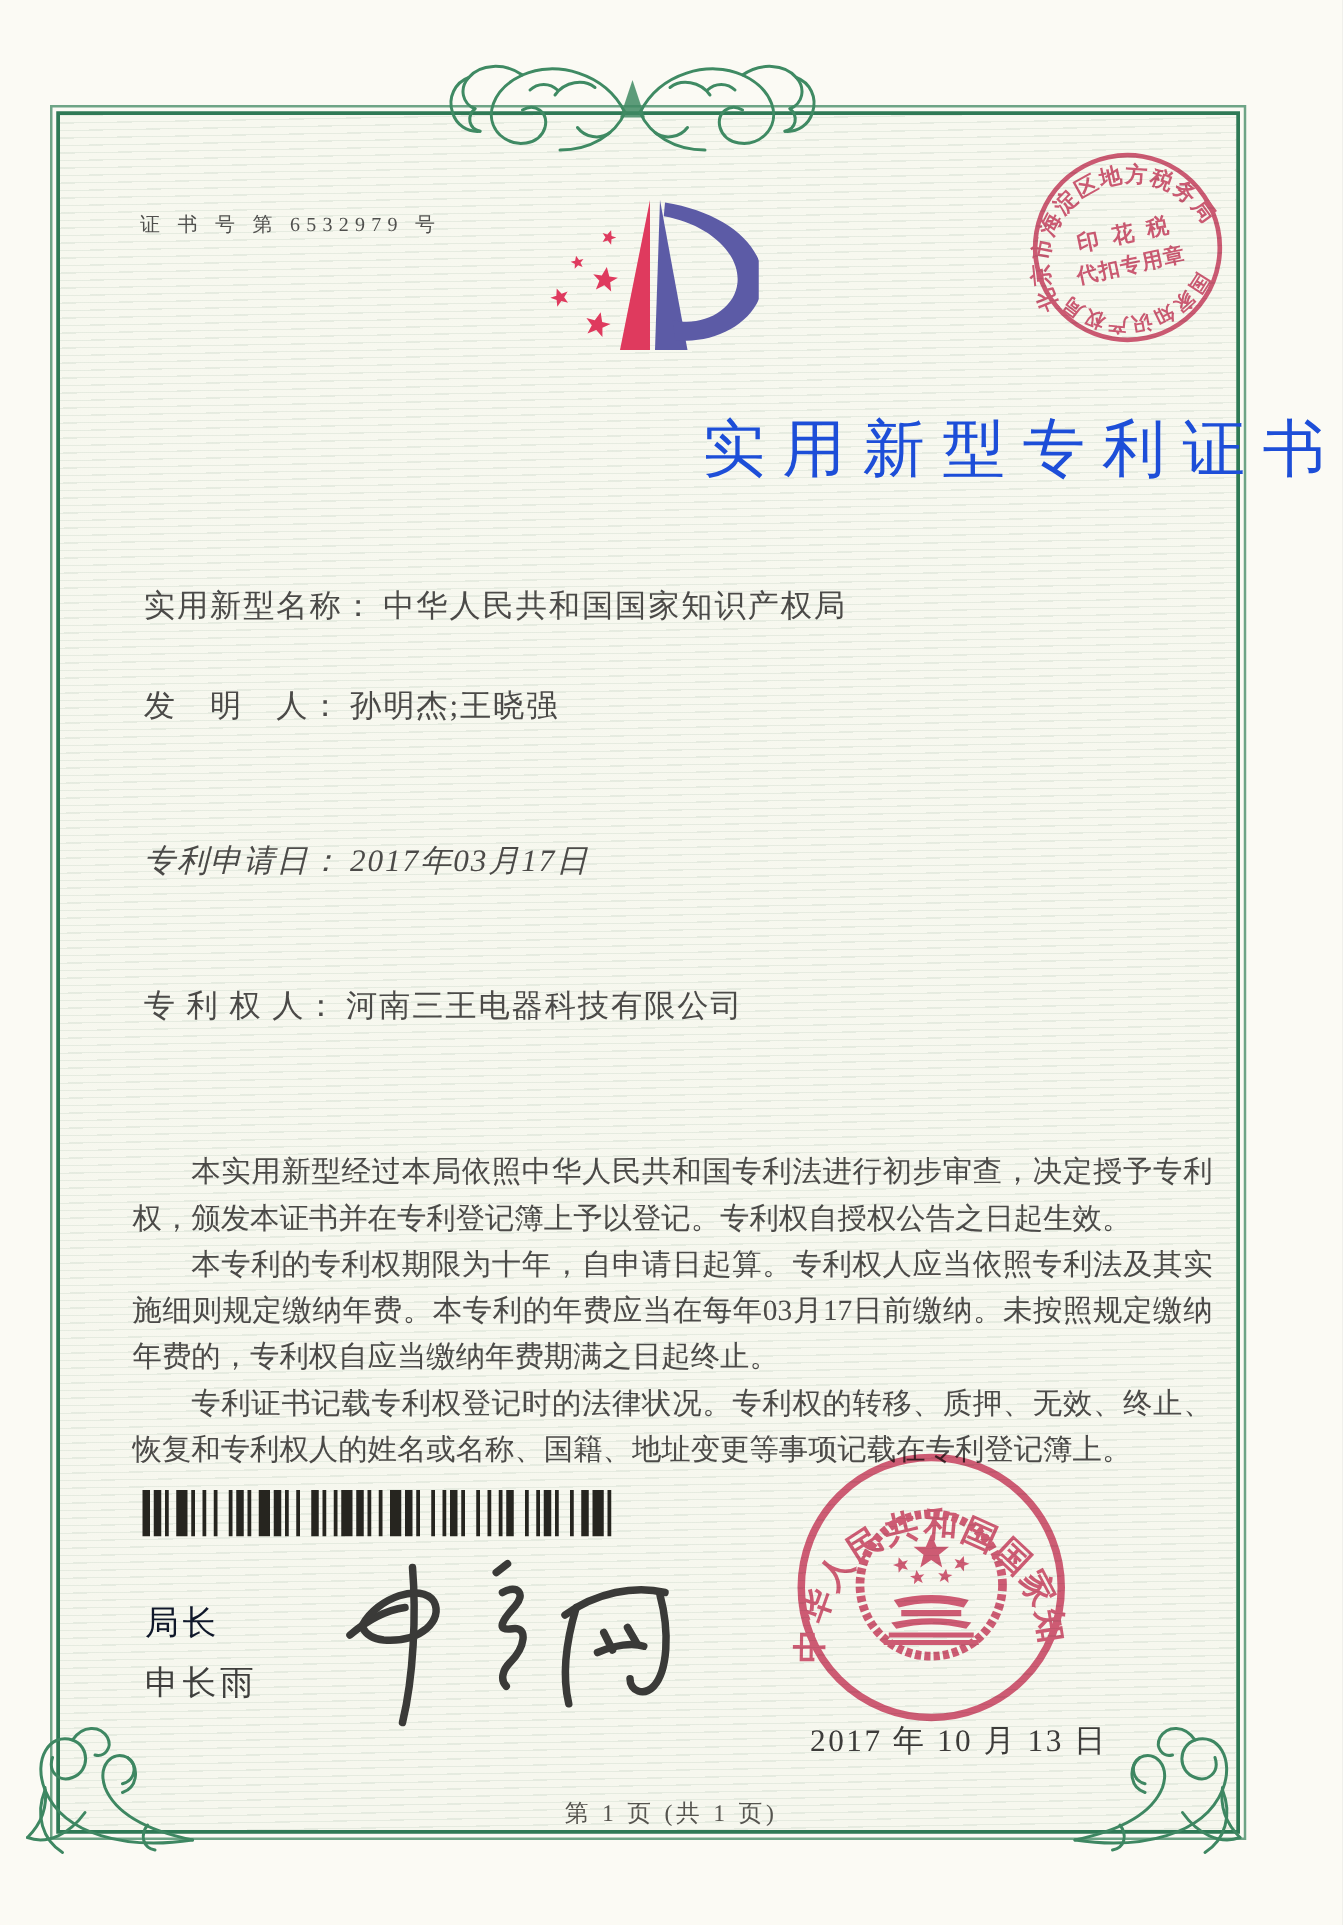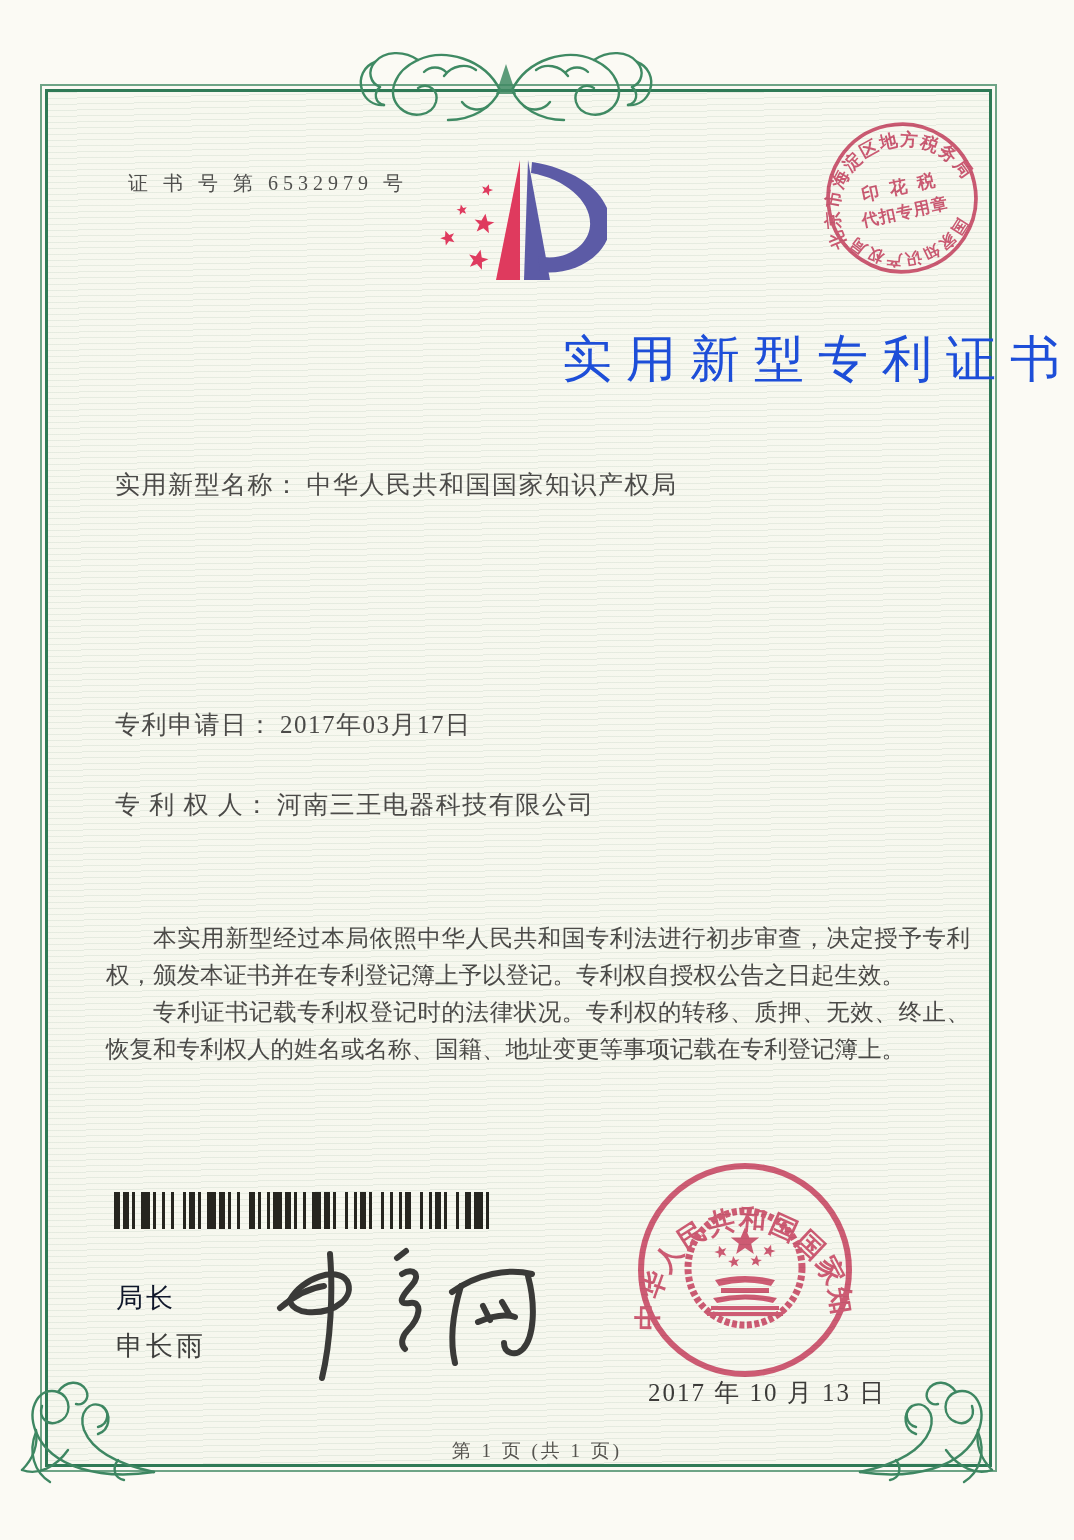--- a/index.html
+++ b/index.html
@@ -21,36 +21,36 @@
   }
   
   .texture {
     position:absolute; left:48px; top:92px; width:941px; height:1372px;
     background:
       repeating-linear-gradient(179deg, rgba(140,170,148,0.16) 0 1px, rgba(0,0,0,0) 1px 6px),
       linear-gradient(#f7f8ef,#f6f7ee);
   }
 
   .cert-number {
-    position:absolute; left:128px; top:170px;
-    font-size:20px; letter-spacing:5px; color:#4f4f4d;
+    position:absolute; left:112px; top:170px;
+    font-size:16px; letter-spacing:5px; color:#4f4f4d;
   }
 
   .logo { position:absolute; left:432px; top:152px; width:175px; height:135px; }
 
   .title {
     position:absolute; left:0; top:326px; width:100%;
     text-align:right; font-size:50px; font-weight:normal;
     letter-spacing:14px; color:#1d4ed8;
   }
 
   .field { position:absolute; left:115px; font-size:25px; color:#4b4a48; letter-spacing:1.5px; white-space:nowrap; }
   .field .val { margin-left:6px; }
   .f0 { top:468px; } .f1 { top:548px; } .f2 { top:628px; }
-  .f3 { top:708px; } .f4 { top:788px; } .f5 { top:868px; }
+  .f3 { top:672px;font-style:italic; } .f4 { top:788px; } .f5 { top:868px; }
 
   .paras {
     position:absolute; left:106px; top:920px; width:864px;
     font-size:23.5px; line-height:37px; color:#4b4a48; text-align:justify;
   }
   .paras p { text-indent:2em; margin:0; }
 
   .barcode { position:absolute; left:114px; top:1192px; height:37px; display:flex; align-items:stretch; }
   .barcode i { display:block; background:#26251f; }
   .barcode i.gap { background:transparent; }
@@ -151,29 +151,33 @@
     </text>
     <text x="100" y="95" text-anchor="middle" font-size="17" font-weight="bold" fill="#cd4a6b" letter-spacing="3">印 花 税</text>
     <text x="100" y="119" text-anchor="middle" font-size="16" font-weight="bold" fill="#cd4a6b" letter-spacing="1">代扣专用章</text>
   </svg>
 
   <div class="title">实用新型专利证书</div>
 
   <div class="field f0">
     <span>实用新型名称：</span><span class="val">中华人民共和国国家知识产权局</span>
   </div>
+  <div class="field f1">
+    <span>发　明　人：</span><span class="val">孙明杰;王晓强</span>
+  </div>
   <div class="field f3">
     <span>专利申请日：</span><span class="val">2017年03月17日</span>
   </div>
   <div class="field f4">
     <span>专 利 权 人：</span><span class="val">河南三王电器科技有限公司</span>
   </div>
 
   <div class="paras">
     <p>本实用新型经过本局依照中华人民共和国专利法进行初步审查，决定授予专利权，颁发本证书并在专利登记簿上予以登记。专利权自授权公告之日起生效。</p>
+    <p>本专利的专利权期限为十年，自申请日起算。专利权人应当依照专利法及其实施细则规定缴纳年费。本专利的年费应当在每年03月17日前缴纳。未按照规定缴纳年费的，专利权自应当缴纳年费期满之日起终止。</p>
     <p>专利证书记载专利权登记时的法律状况。专利权的转移、质押、无效、终止、恢复和专利权人的姓名或名称、国籍、地址变更等事项记载在专利登记簿上。</p>
   </div>
 
   <div class="barcode">
       <i style="width: 6px;"></i>
       <i class="gap" style="width: 3px;"></i>
       <i style="width: 6px;"></i>
       <i class="gap" style="width: 3px;"></i>
       <i style="width: 3px;"></i>
       <i class="gap" style="width: 6px;"></i>

